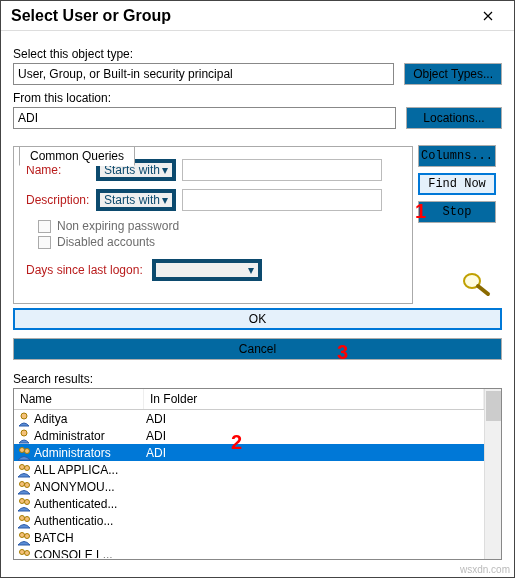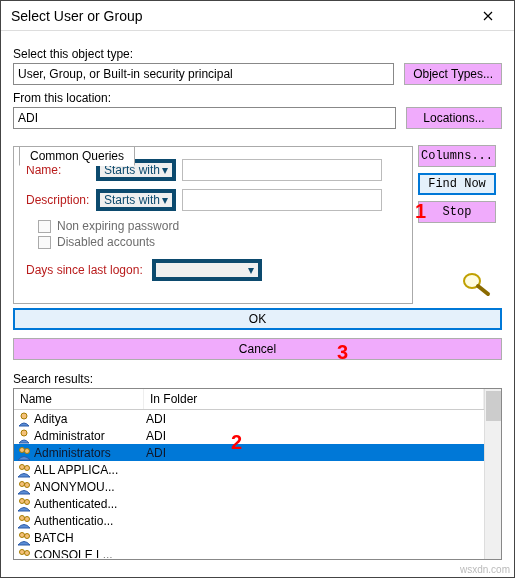--- a/index.html
+++ b/index.html
@@ -1,23 +1,23 @@
 <!DOCTYPE html>
 <html><head>
 <meta charset="utf-8">
 <style>
 * { box-sizing: border-box; font-family: "Segoe UI", Tahoma, sans-serif; font-size: 12px; }
 body { margin: 0; background: #fff; width: 515px; height: 578px; border: 1px solid #444; overflow: hidden; position: relative; }
 .titlebar { height: 30px; display: flex; align-items: center; padding: 0 4px 0 10px; border-bottom: 1px solid #ddd; }
-.titlebar .title { flex: 1; font-size: 14px; }
+.titlebar .title { flex: 1; font-size: 16px; font-weight: bold; }
 .titlebar .close { width: 44px; height: 28px; display: flex; align-items: center; justify-content: center; cursor: pointer; }
 .content { padding: 10px 12px 6px 12px; }
 .row { display: flex; align-items: center; gap: 10px; margin-bottom: 2px; }
 .row input[type=text] { flex: 1; height: 22px; border: 1px solid #888; padding: 0 4px; }
-.btn { min-width: 96px; height: 22px; background: #f0abfc; border: 1px solid #adadad; text-align: center; padding: 0 8px; cursor: pointer; display: inline-flex; align-items: center; justify-content: center; }
+.btn { min-width: 96px; height: 22px; background: #0369a1; border: 1px solid #adadad; text-align: center; padding: 0 8px; cursor: pointer; display: inline-flex; align-items: center; justify-content: center; }
 .btn.default { border: 2px solid #0078d7; background: #e5f1fb; }
 .label-line { margin: 6px 0 2px 0; }
 
 
 .tabgroup { margin-top: 8px; position: relative; }
 .tabhead { position: absolute; top: 0; left: 6px; background: #fff; border: 1px solid #aaa; border-bottom: 1px solid #fff; padding: 2px 10px; z-index: 2; }
 .tabbody { border: 1px solid #aaa; margin-top: 17px; padding: 12px 18px 14px 12px; position: relative; }
 .tabbody .formrow { display: flex; align-items: center; gap: 6px; margin-bottom: 8px; }
 .tabbody .formrow .flabel { width: 64px; color: #b91c1c; }
 .tabbody .formrow .combo { width: 80px; height: 22px; border: 4px solid #0c4a6e; background: #efefef; color: #0c4a6e; display: flex; align-items: center; justify-content: space-between; padding: 0 4px; }
@@ -30,21 +30,21 @@
 .step { position:absolute; color:#ff0000; font-weight:bold; font-size:20px; pointer-events:none; }
 .srlabel { margin: 12px 0 2px 0; }
 .resultwrap { border: 1px solid #888; display: flex; height: 172px; }
 .results { flex: 1; overflow: hidden; }
 .reshead { display: flex; border-bottom: 1px solid #ccc; background: #fff; }
 .reshead .col { padding: 3px 6px; border-right: 1px solid #eee; }
 .reshead .col.name { width: 130px; }
 .reshead .col.folder { flex: 1; }
 .resbody { height: 148px; overflow: hidden; }
 .resrow { display: flex; align-items: center; height: 17px; padding-left: 2px; }
-.resrow.selected { background: #0078d7; color: #0f172a; }
+.resrow.selected { background: #0078d7; color: #ffffff; }
 .resrow .icon { width: 16px; height: 16px; margin-right: 2px; display: flex; align-items: center; justify-content: center; }
 .resrow .c-name { width: 110px; white-space: nowrap; overflow: hidden; text-overflow: ellipsis; }
 .resrow .c-folder { flex: 1; padding-left: 2px; }
 .vscroll { width: 17px; background: #f0f0f0; border-left: 1px solid #ddd; position: relative; }
 .vscroll .nub { width: 15px; height: 30px; background: #ccc; margin: 1px auto; position: absolute; top: 1px; left: 1px; }
 .magnifier { position:absolute; right:-82px; bottom:6px; width:36px; height:28px; }
 .dlg-buttons { display:flex; justify-content:flex-end; gap:8px; margin-top:4px;flex-direction:column; }
 .watermark { position:absolute; bottom:2px; right:4px; font-size:10px; color:#bbb; pointer-events:none; }
 </style>
 </head>

